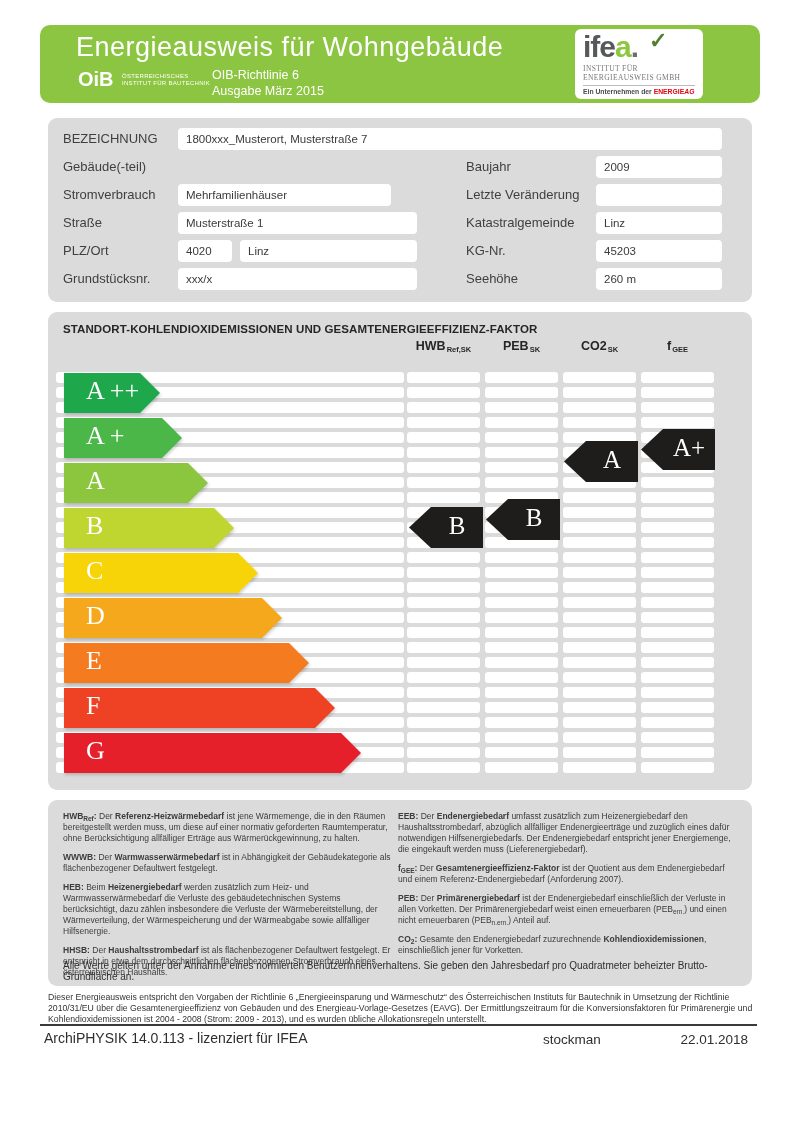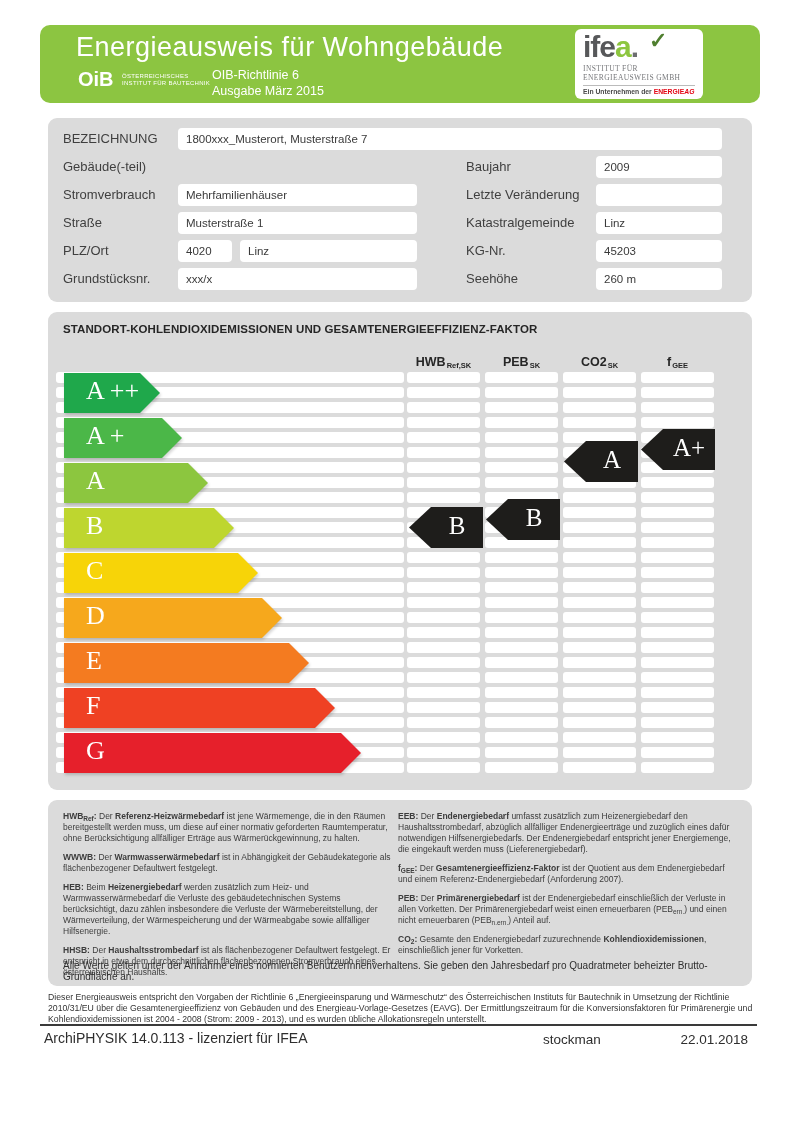--- a/index.html
+++ b/index.html
@@ -30,21 +30,21 @@
               background:#DBDBDB;border-radius:9px;}
   .f-label{position:absolute;font-size:13px;color:#3F3F3F;}
   .f-input{position:absolute;height:22px;background:#fff;border-radius:4px;
            font-size:11.5px;color:#3a3a3a;line-height:22px;padding-left:8px;box-sizing:border-box;overflow:hidden;white-space:nowrap;}
 
   
   .chart-panel{position:absolute;left:48px;top:312px;width:704px;height:478px;
                background:#DBDBDB;border-radius:9px;}
   .chart-title{position:absolute;left:15px;top:10px;font-size:11.5px;font-weight:bold;
                color:#262626;line-height:14.5px;letter-spacing:.1px;}
-  .col-head{position:absolute;top:40px;width:73px;text-align:center;color:#262626;white-space:nowrap;}
+  .col-head{position:absolute;top:24px;width:73px;text-align:center;color:#262626;white-space:nowrap;}
   .col-head b{font-size:12.5px;}
   .subsc{font-size:7.5px;font-weight:bold;position:relative;top:1.5px;margin-left:1px;}
   .chart-body{position:absolute;left:0;top:0;width:704px;height:478px;}
   .stripe{position:absolute;background:#fff;border-radius:3px;}
   .cellbox{position:absolute;background:#fff;border-radius:3px;}
   .arrow{position:absolute;height:40px;filter:drop-shadow(1px 2px 1.5px rgba(0,0,0,.18));}
   .arrow-shape{width:100%;height:100%;
      clip-path:polygon(0 0, calc(100% - 20px) 0, 100% 50%, calc(100% - 20px) 100%, 0 100%);}
   .arrow-label{position:absolute;left:22px;top:3px;color:#fff;
      font-family:"Liberation Serif",serif;font-size:26px;}
@@ -108,21 +108,21 @@
     </div>
   </div>
 
   <div class="form-panel">
     <div class="f-label" style="left:15px;top:130px;top:13px;">BEZEICHNUNG</div>
     <div class="f-input" style="left:130px;top:10px;width:544px;">1800xxx_Musterort, Musterstraße 7</div>
 
     <div class="f-label" style="left:15px;top:41px;">Gebäude(-teil)</div>
 
     <div class="f-label" style="left:15px;top:69px;">Stromverbrauch</div>
-    <div class="f-input" style="left:130px;top:66px;width:239px;">Mehrfamilienhäuser</div>
+    <div class="f-input" style="left:130px;top:66px;width:213px;">Mehrfamilienhäuser</div>
 
     <div class="f-label" style="left:15px;top:97px;">Straße</div>
     <div class="f-input" style="left:130px;top:94px;width:239px;">Musterstraße 1</div>
 
     <div class="f-label" style="left:15px;top:125px;">PLZ/Ort</div>
     <div class="f-input" style="left:130px;top:122px;width:54px;">4020</div>
     <div class="f-input" style="left:192px;top:122px;width:177px;">Linz</div>
 
     <div class="f-label" style="left:15px;top:153px;">Grundstücksnr.</div>
     <div class="f-input" style="left:130px;top:150px;width:239px;">xxx/x</div>

